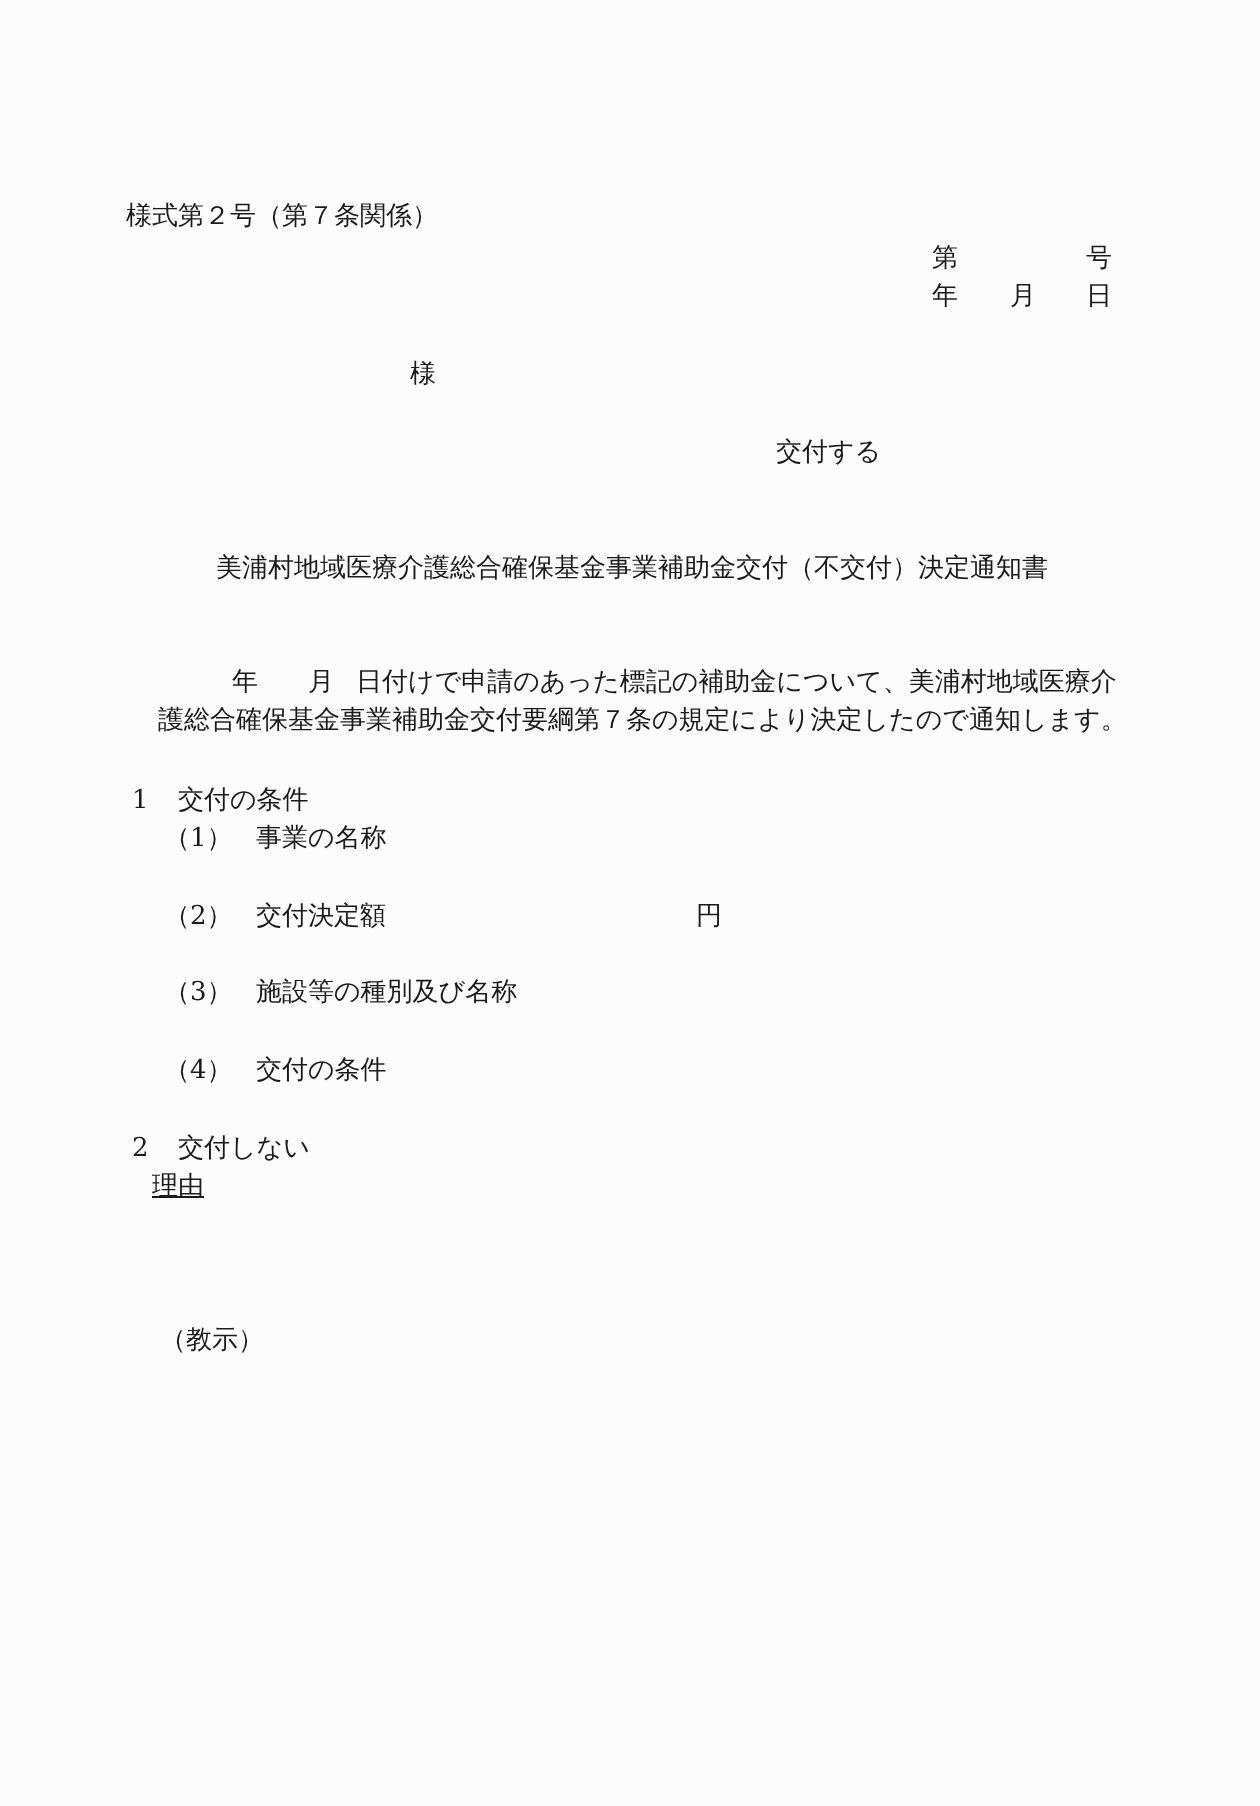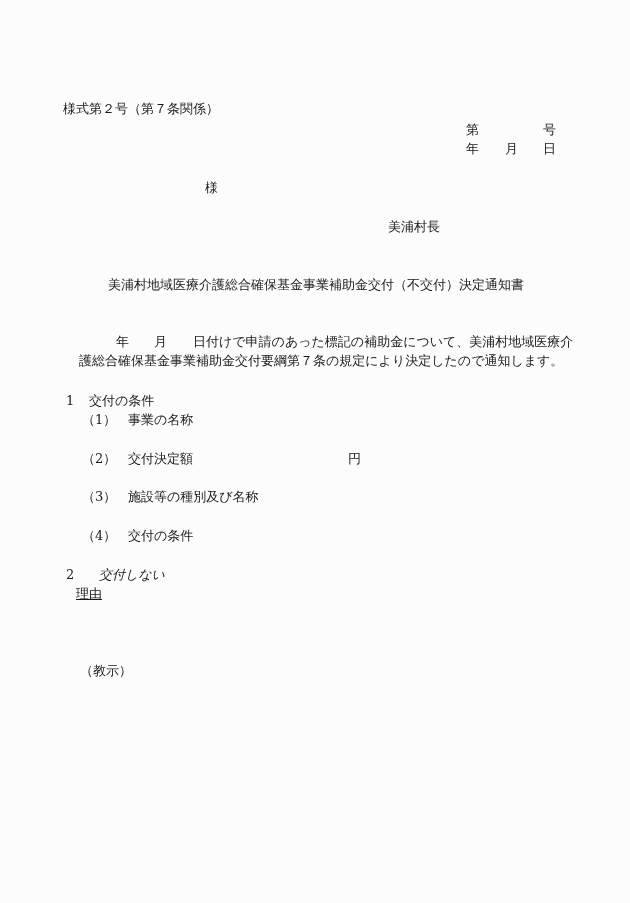--- a/index.html
+++ b/index.html
@@ -27,44 +27,44 @@
 
   <div class="abs" style="left:466px; top:122px;">第</div>
   <div class="abs" style="left:543px; top:122px;">号</div>
 
   <div class="abs" style="left:466px; top:141px;">年</div>
   <div class="abs" style="left:505px; top:141px;">月</div>
   <div class="abs" style="left:543px; top:141px;">日</div>
 
   <div class="abs" style="left:205px; top:180px;">様</div>
 
-  <div class="abs" style="left:388px; top:219px;">美浦村長</div>
+  <div class="abs" style="left:388px; top:219px;">交付する</div>
 
   <div class="abs" style="left:108px; top:277px;">美浦村地域医療介護総合確保基金事業補助金交付（不交付）決定通知書</div>
 
   <div class="abs" style="left:116px; top:334px;">年</div>
   <div class="abs" style="left:154px; top:334px;">月</div>
-  <div class="abs" style="left:193px; top:334px;">日付けで申請のあった標記の補助金について、美浦村地域医療介</div>
+  <div class="abs" style="left:178px; top:334px;font-family:Liberation Mono, monospace;">日付けで申請のあった標記の補助金について、美浦村地域医療介</div>
   <div class="abs" style="left:79px; top:353px;">護総合確保基金事業補助金交付要綱第７条の規定により決定したので通知します。</div>
 
   <div class="abs" style="left:66px; top:393px;">1</div>
   <div class="abs" style="left:89px; top:393px;">交付の条件</div>
 
   <div class="abs" style="left:82px; top:412px;">（1）</div>
   <div class="abs" style="left:128px; top:412px;text-align:center;">事業の名称</div>
 
   <div class="abs" style="left:82px; top:451px;">（2）</div>
   <div class="abs" style="left:128px; top:451px;">交付決定額</div>
   <div class="abs" style="left:348px; top:451px;">円</div>
 
   <div class="abs" style="left:82px; top:489px;">（3）</div>
   <div class="abs" style="left:128px; top:489px;">施設等の種別及び名称</div>
 
   <div class="abs" style="left:82px; top:528px;">（4）</div>
   <div class="abs" style="left:128px; top:528px;">交付の条件</div>
 
   <div class="abs" style="left:66px; top:567px;">2</div>
-  <div class="abs" style="left:99px; top:567px;font-style:italic;">交付しない</div>
+  <div class="abs" style="left:89px; top:567px;">交付しない</div>
   <div class="abs" style="left:76px; top:586px;text-decoration:underline;">理由</div>
 
   <div class="abs" style="left:80px; top:663px;">（教示）</div>
 
 </div>
 
 </body></html>

